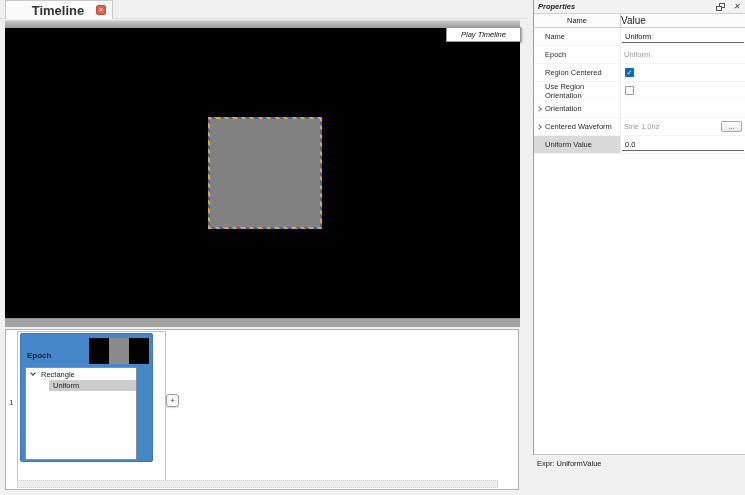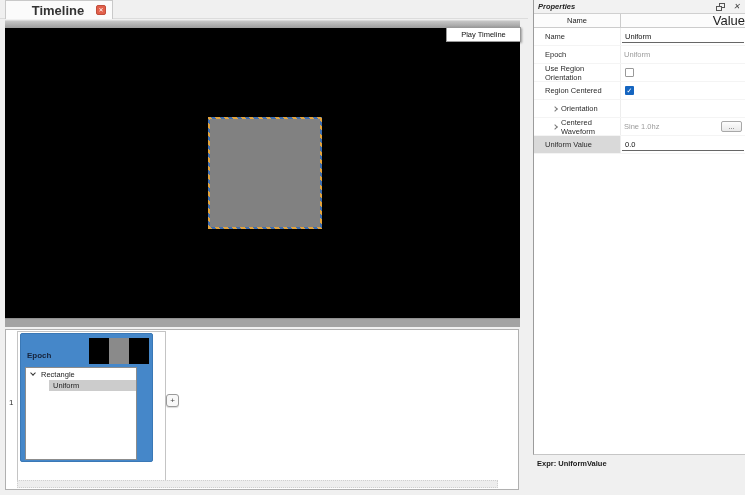--- a/index.html
+++ b/index.html
@@ -16,21 +16,21 @@
                color:#fff; font-size:6px; line-height:8px; text-align:center; cursor:pointer; }
 
   
   .toolstrip { position:absolute; left:5px; top:20px; width:515px; height:8px;
                background:linear-gradient(#c6c6c6,#9b9b9b); border-top:1px solid #d8d8d8; }
 
   
   .canvas { position:absolute; left:5px; top:28px; width:515px; height:290px; background:#000; }
   .play-tip { position:absolute; left:441px; top:-1px; width:75px; height:15px; background:#fff;
               border:1px solid #999; box-shadow:1px 1px 2px rgba(0,0,0,.35);
-              font-size:7.5px; color:#111; display:flex; align-items:center; justify-content:center; }
+              font-size:7.5px; color:#111; display:flex; align-items:center; justify-content:center;font-style:italic; }
   .stim-square { position:absolute; left:203px; top:89px; width:114px; height:112px; background:#818181;
                  border:2px solid; border-image:repeating-linear-gradient(45deg,#e2a33d 0 3px,#3f6eb0 3px 6px) 2; }
 
   
   .hscroll { position:absolute; left:5px; top:318px; width:515px; height:9px; background:#a3a3a3; border-top:1px solid #8f8f8f; }
 
   
   .tracks { position:absolute; left:5px; top:329px; width:514px; height:161px; background:#fff; border:1px solid #b0b0b0; }
   .row-num { position:absolute; left:3px; top:68px; font-size:8px; color:#333; }
   .track-cell { position:absolute; left:11px; top:1px; width:149px; height:150px; background:#fff; border:1px solid #c4c4c4; }
@@ -54,38 +54,38 @@
   .props { position:absolute; left:533px; top:0; width:212px; height:455px; background:#fff;
            border-left:1px solid #9c9c9c; border-bottom:1px solid #c6c6c6; }
   .props-title { height:14px; background:#f2f2f2; border-bottom:1px solid #d0d0d0; display:flex; align-items:center;font-style:italic; }
   .props-title-text { flex:1; font-size:7.5px; font-weight:700; color:#222; padding-left:4px; }
   .float-ico { position:relative; width:9px; height:8px; margin-right:8px; cursor:pointer; }
   .float-ico .b { position:absolute; left:0; bottom:0; width:6px; height:5px; border:1px solid #555; background:#f2f2f2; }
   .float-ico .t { position:absolute; right:0; top:0; width:6px; height:5px; border:1px solid #555; }
   .close-ico { font-size:8px; color:#444; margin-right:5px; line-height:8px; cursor:pointer; }
   .props-head { height:14px; display:flex; background:#fcfcfc; border-bottom:1px solid #ccc; }
   .ph-name { width:87px; border-right:1px solid #ccc; font-size:7.5px; color:#222; text-align:center; line-height:13px; }
-  .ph-value { flex:1; font-size:13px; color:#222; text-align:right; line-height:13px; }
+  .ph-value { flex:1; font-size:10px; color:#222; text-align:left; line-height:13px; }
   .prow { display:flex; height:18px; border-bottom:1px solid #f4f4f4; }
   .pname { width:87px; display:flex; align-items:center; padding-left:11px; font-size:7.5px; color:#2b2b2b;
            border-right:1px solid #ededed; }
-  .pname.haschev { padding-left:19px; }
+  .pname.haschev { padding-left:3px; }
   .pname.sel { background:#d9d9d9; }
   .chev-right { width:4px; height:4px; border-top:1.2px solid #777; border-right:1.2px solid #777;
                 transform:rotate(45deg); margin-right:4px; flex:0 0 auto; }
   .pvalue { flex:1; display:flex; align-items:center; position:relative; }
   .pfield { position:absolute; left:1px; right:1px; top:2px; bottom:2px; border-bottom:1px solid #666;
             font-size:7.5px; color:#111; padding:2px 0 0 3px; background:#fff; }
   .pro { font-size:7.5px; color:#9b9b9b; padding-left:3px; flex:1; }
   .pcheck { width:9px; height:9px; margin-left:4px; border-radius:1px; }
   .pcheck.on { background:#1565c0; color:#fff; font-size:7px; line-height:9px; text-align:center; }
   .pcheck.off { background:#fff; border:1px solid #999; }
   .pbtn { width:21px; height:11px; margin-right:3px; background:linear-gradient(#fdfdfd,#e9e9e9);
           border:1px solid #a8a8a8; border-radius:2px; font-size:6.5px; color:#333; text-align:center; line-height:9px; cursor:pointer; }
-  .expr { position:absolute; left:537px; top:459px; font-size:7.5px; color:#1a1a1a; font-weight:700; }
+  .expr { position:absolute; left:537px; top:459px; font-size:7.5px; color:#1a1a1a; font-weight:400; }
 </style>
 </head>
 <body>
 
 <div id="app">
 
   <div class="tabbar">
     <div class="tab">
       <span class="tab-label">Timeline</span>
       <span class="tab-close">✕</span>
@@ -151,32 +151,32 @@
         <div class="prow">
           <div class="pname">
             <span>Epoch</span>
           </div>
           <div class="pvalue">
             <span class="pro">Uniform</span>
           </div>
         </div>
         <div class="prow">
           <div class="pname">
+            <span>Region Centered</span>
+          </div>
+          <div class="pvalue">
+            <span class="pcheck on">✓</span>
+          </div>
+        </div>
+        <div class="prow">
+          <div class="pname">
             <span>Use Region Orientation</span>
           </div>
           <div class="pvalue">
             <span class="pcheck off"></span>
-          </div>
-        </div>
-        <div class="prow">
-          <div class="pname">
-            <span>Region Centered</span>
-          </div>
-          <div class="pvalue">
-            <span class="pcheck on">✓</span>
           </div>
         </div>
         <div class="prow">
           <div class="pname haschev">
             <span class="chev-right"></span>
             <span>Orientation</span>
           </div>
         </div>
         <div class="prow">
           <div class="pname haschev">

